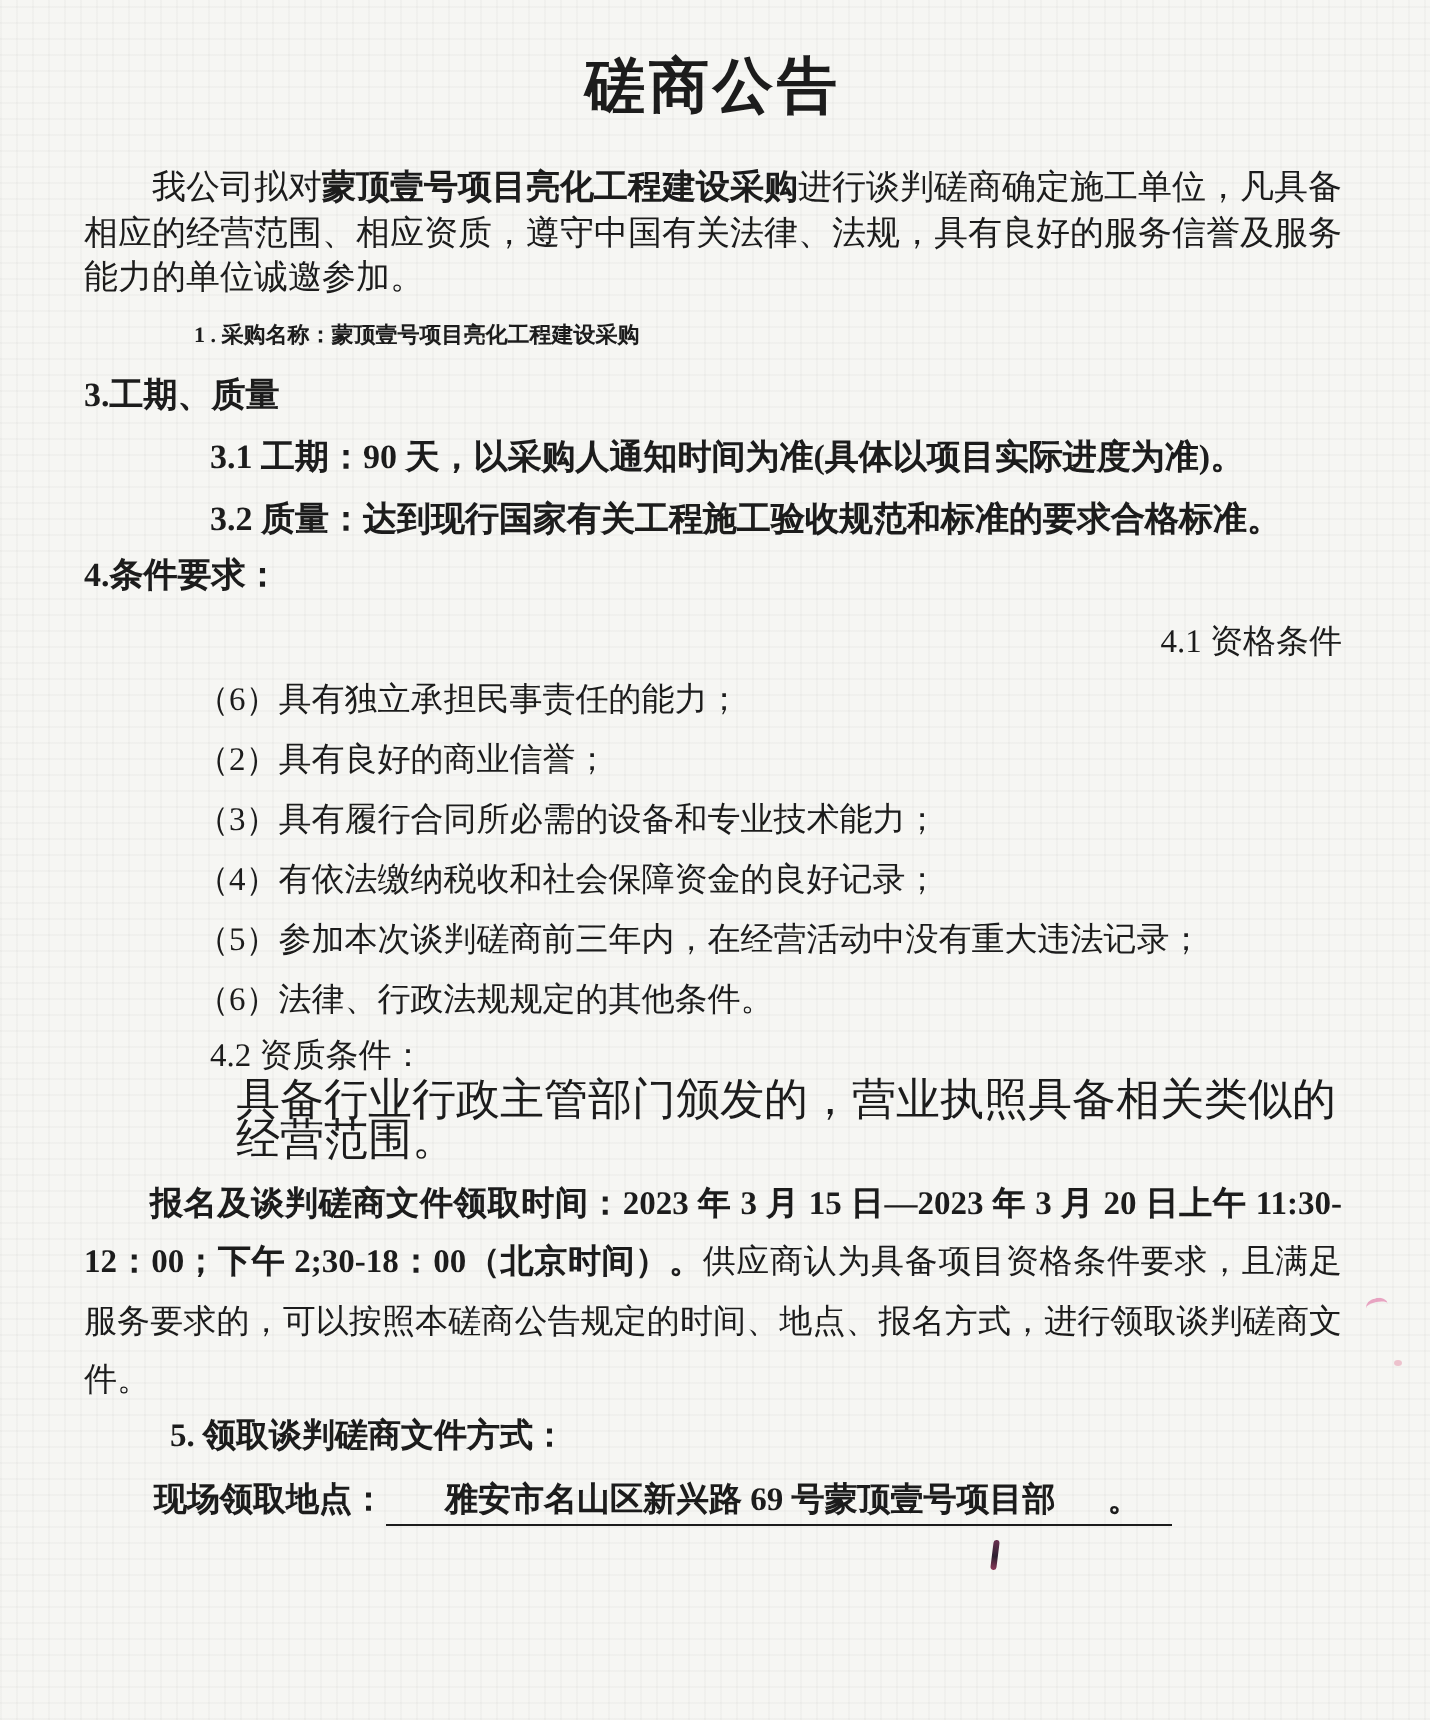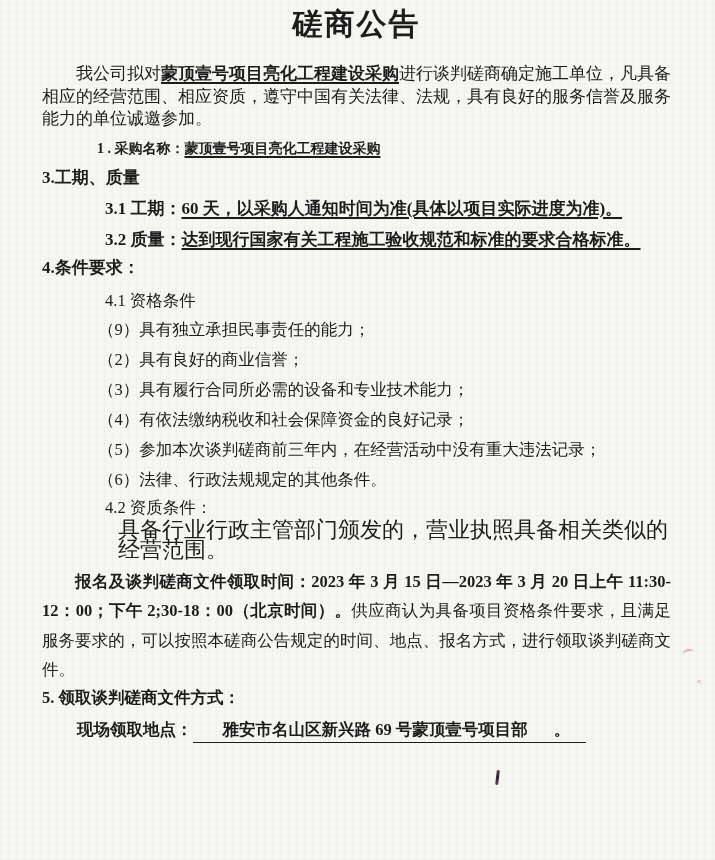--- a/index.html
+++ b/index.html
@@ -14,45 +14,44 @@
   .scan-texture{
     position:absolute;inset:0;pointer-events:none;
     background-image:
       repeating-linear-gradient(0deg, rgba(90,90,90,0.035) 0 1px, transparent 1px 8px),
       repeating-linear-gradient(90deg, rgba(90,90,90,0.035) 0 1px, transparent 1px 8px);
   }
   .page{
     position:relative;
     width:715px;height:860px;
     box-sizing:border-box;
-    padding:4px 44px 0 42px;
+    padding:24px 44px 0 42px;
   }
   .title{
     text-align:center;
     font-size:30px;line-height:40px;
     font-weight:700;
     letter-spacing:2px;
     margin:0;
   }
   p{margin:0;}
   .intro{
     margin-top:19px;
     font-size:17px;line-height:22.5px;
     text-align:justify;
     text-indent:2em;
   }
   .b{font-weight:700;}
   .u{
-    text-decoration:underline;
     text-underline-offset:3px;
     text-decoration-thickness:1.5px;
   }
   .num-item{
     margin-left:55px;
-    font-size:14px;line-height:23px;
+    font-size:11px;line-height:23px;
     font-weight:700;
     white-space:nowrap;
   }
   .h-sec{
     font-size:17px;line-height:22px;
     font-weight:700;
   }
   .sub-line{
     margin-left:63px;
     font-size:17px;line-height:22px;
@@ -84,21 +83,21 @@
     text-align:justify;
     text-indent:3.2em;
   }
   .para-signup{
     margin-top:7px;
     font-size:16.5px;line-height:29.5px;
     text-align:justify;
     text-indent:2em;
   }
   .h-five{
-    margin-top:2px;
+    margin-left:43px;margin-top:2px;
     font-size:16.5px;line-height:22px;
     font-weight:700;
   }
   .bottom-line{
     margin-left:35px;
     font-size:16.5px;line-height:22px;
     font-weight:700;
     white-space:nowrap;
   }
   .site-row{margin-top:10px;}
@@ -140,29 +139,29 @@
 
   <h1 class="title">磋商公告</h1>
 
   <p class="intro"><span>我公司拟对</span><span class="b u">蒙顶壹号项目亮化工程建设采购</span><span>进行谈判磋商确定施工单位，凡具备相应的经营范围、相应资质，遵守中国有关法律、法规，具有良好的服务信誉及服务能力的单位诚邀参加。</span></p>
 
   <p class="num-item" style="margin-top:6px;"><span>1 . 采购名称：</span><span class="u">蒙顶壹号项目亮化工程建设采购</span></p>
 
 
   <p class="h-sec mt7">3.工期、质量</p>
 
-  <p class="sub-line mt9"><span>3.1 工期：</span><span class="u">60 天，以采购人通知时间为准(具体以项目实际进度为准)。</span></p>
+  <p class="sub-line mt9"><span>3.1 工期：</span><span class="u">90 天，以采购人通知时间为准(具体以项目实际进度为准)。</span></p>
 
   <p class="sub-line mt9"><span>3.2 质量：</span><span class="u">达到现行国家有关工程施工验收规范和标准的要求合格标准。</span></p>
 
   <p class="h-sec mt6">4.条件要求：</p>
 
-  <p class="plain-sub" style="margin-top:12px;">4.1 资格条件</p>
+  <p class="plain-sub" style="margin-top:12px;text-align:right;">4.1 资格条件</p>
 
-  <p class="cond first">（9）具有独立承担民事责任的能力；</p>
+  <p class="cond first">（6）具有独立承担民事责任的能力；</p>
   <p class="cond">（2）具有良好的商业信誉；</p>
   <p class="cond">（3）具有履行合同所必需的设备和专业技术能力；</p>
   <p class="cond">（4）有依法缴纳税收和社会保障资金的良好记录；</p>
   <p class="cond">（5）参加本次谈判磋商前三年内，在经营活动中没有重大违法记录；</p>
   <p class="cond">（6）法律、行政法规规定的其他条件。</p>
 
   <p class="plain-sub" style="margin-top:9px;">4.2 资质条件：</p>
   <p class="q-body">具备行业行政主管部门颁发的，营业执照具备相关类似的经营范围。</p>
 
 

